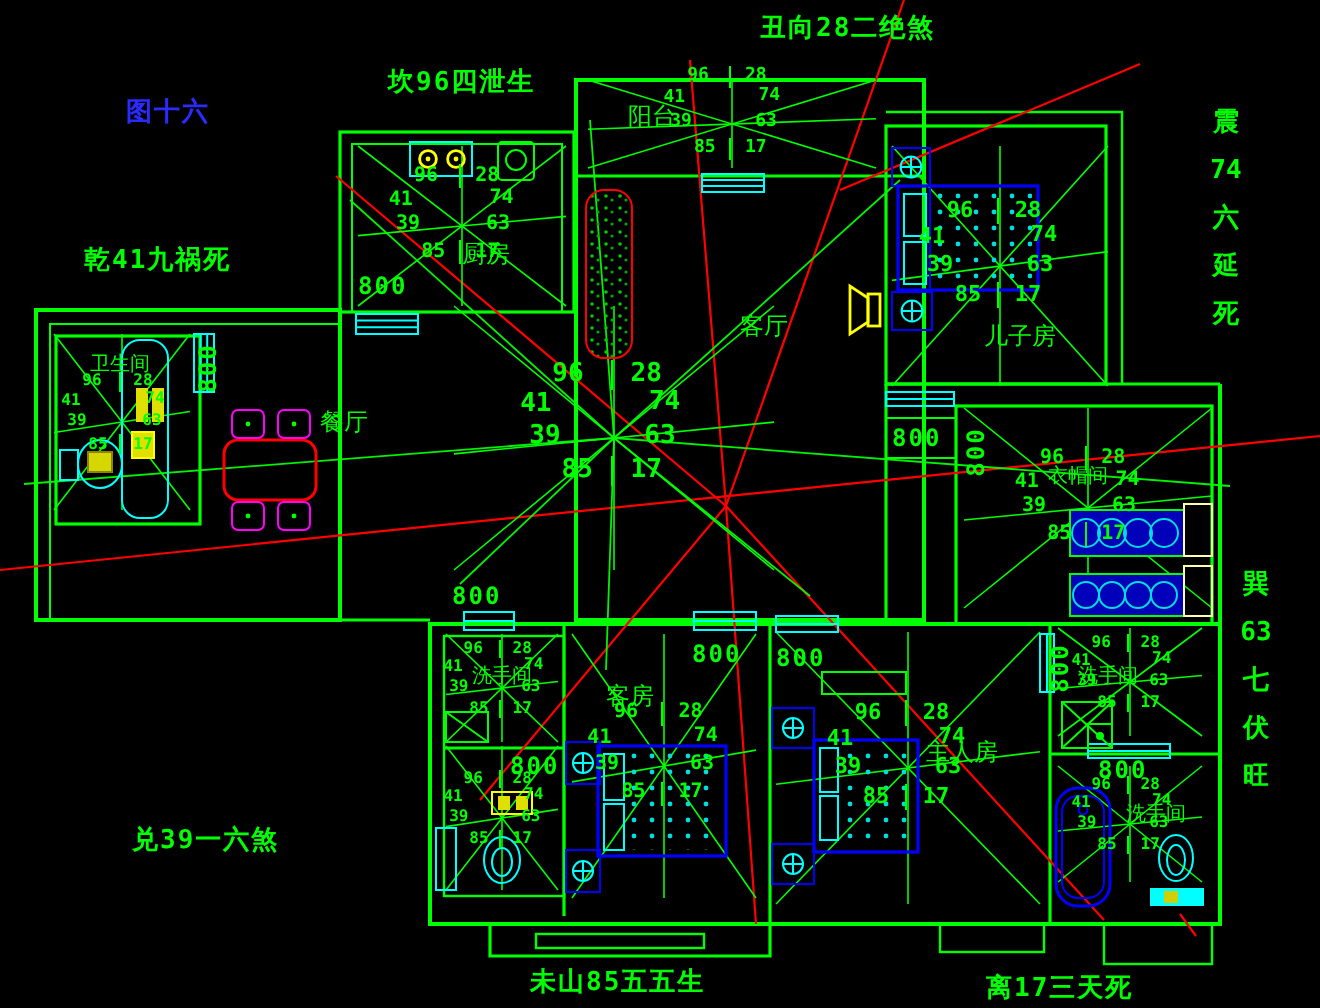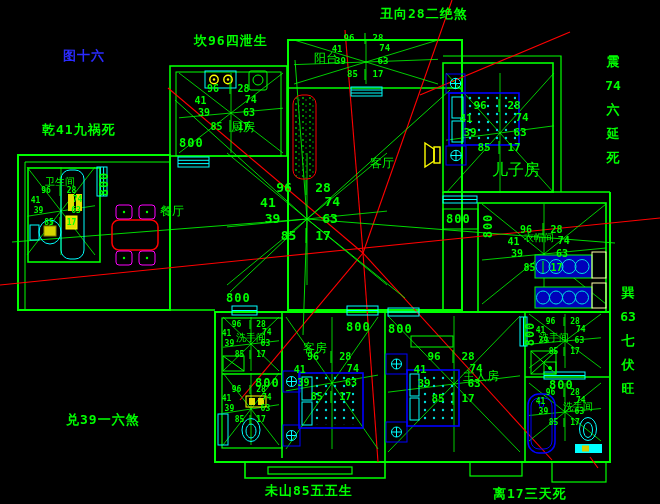--- a/index.html
+++ b/index.html
@@ -356,21 +356,21 @@
         <span class="vseg">伏</span>
         <span class="vseg">旺</span>
       </div>
       <div class="anno" style="left: 66px; top: 411px;">兑39一六煞</div>
       <div class="anno" style="left: 265px; top: 482px;">未山85五五生</div>
       <div class="anno" style="left: 493px; top: 485px;">离17三天死</div>
       <div class="lbl" style="left: 231px; top: 119px; font-size: 12px;">厨房</div>
       <div class="lbl" style="left: 314px; top: 50px; font-size: 12px;">阳台</div>
       <div class="lbl" style="left: 370px; top: 155px; font-size: 12px;">客厅</div>
       <div class="lbl" style="left: 160px; top: 203px; font-size: 12px;">餐厅</div>
-      <div class="lbl" style="left: 492px; top: 160px; font-size: 16px;">儿子房</div>
+      <div class="lbl" style="left: 492px; top: 160px; font-size: 12px;">儿子房</div>
       <div class="lbl" style="left: 45px; top: 175px; font-size: 10px;">卫生间</div>
       <div class="lbl" style="left: 524px; top: 231px; font-size: 10px;">衣帽间</div>
       <div class="lbl" style="left: 303px; top: 340px; font-size: 12px;">客房</div>
       <div class="lbl" style="left: 236px; top: 331px; font-size: 10px;">洗手间</div>
       <div class="lbl" style="left: 463px; top: 368px; font-size: 12px;">主人房</div>
       <div class="lbl" style="left: 539px; top: 331px; font-size: 10px;">洗手间</div>
       <div class="lbl" style="left: 563px; top: 400px; font-size: 10px;">洗手间</div>
       <div class="dim" style="left: 179px; top: 136px;">800</div>
       <div class="dim v" style="left: 104px; top: 184px;">800</div>
       <div class="dim" style="left: 226px; top: 291px;">800</div>

